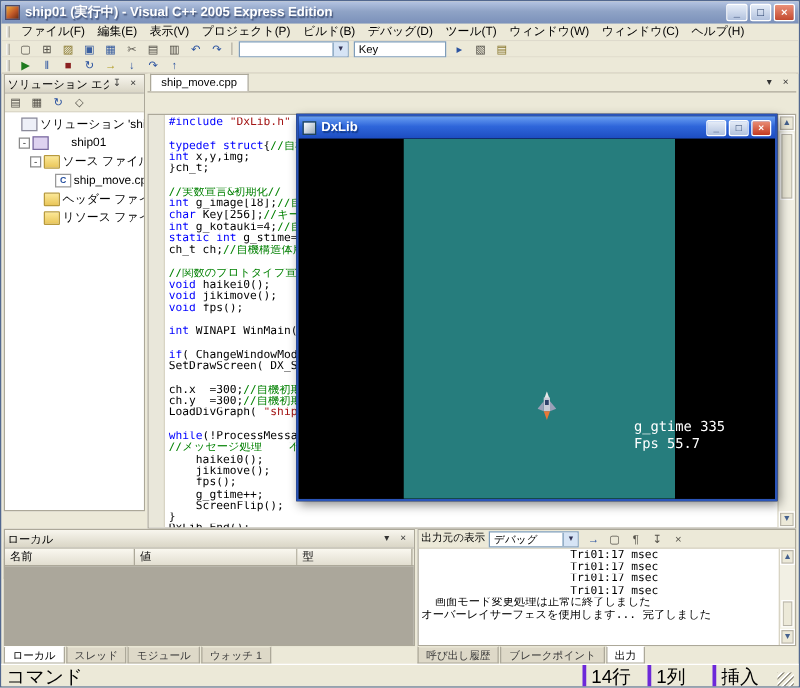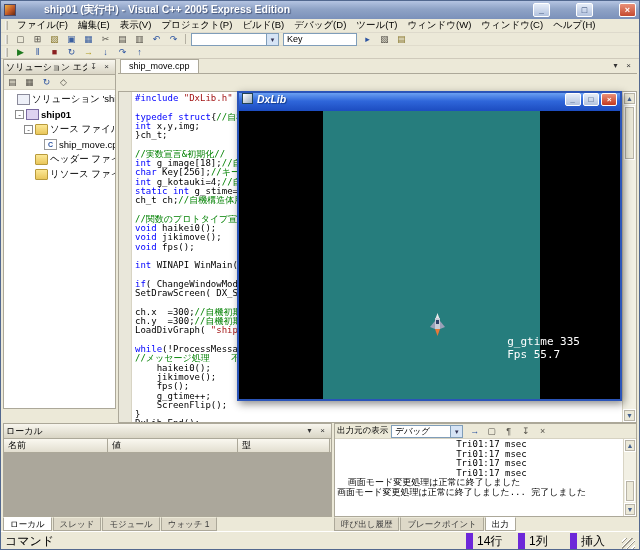--- a/index.html
+++ b/index.html
@@ -1,20 +1,20 @@
 <!DOCTYPE html>
 <html><head>
 <meta charset="utf-8">
 <style>
   *{margin:0;padding:0;box-sizing:border-box;}
   html,body{width:640px;height:550px;overflow:hidden;background:#ece9d8;font-family:"Liberation Sans",sans-serif;}
   #window{position:absolute;inset:0;width:640px;height:550px;background:#ece9d8;border:1px solid #52688f;overflow:hidden;}
 
   
-  .titlebar{position:absolute;left:0;top:0;right:0;height:18px;background:linear-gradient(180deg,#b4c4e2 0%,#8fa3c6 45%,#7b91ba 100%);display:flex;align-items:center;padding:0 3px;color:#fff;font-size:10.5px;font-weight:bold;gap:24px;}
+  .titlebar{position:absolute;left:0;top:0;right:0;height:18px;background:linear-gradient(180deg,#b4c4e2 0%,#8fa3c6 45%,#7b91ba 100%);display:flex;align-items:center;padding:0 3px;color:#fff;font-size:10.5px;font-weight:bold;}
   .app-icon{width:12px;height:12px;flex:none;margin-right:4px;border:1px solid #4a4a6a;background:linear-gradient(135deg,#f0b040,#c05828 55%,#6a2a10);}
   .tb-title{flex:1;white-space:nowrap;overflow:hidden;text-shadow:1px 1px 1px #44557a;}
   .winbtn{width:17px;height:14px;margin-left:2px;flex:none;background:linear-gradient(180deg,#e6edf8,#b2c2de);border:1px solid #fff;border-radius:2px;font-size:9px;line-height:12px;text-align:center;color:#223a66;font-weight:bold;}
   .winbtn.close{background:linear-gradient(180deg,#ea9078,#c44a30);color:#fff;}
 
   
   .menubar{position:absolute;left:0;top:18px;right:0;height:14px;background:#ece9d8;display:flex;align-items:center;font-size:9.5px;border-bottom:1px solid #dedacc;}
   .menu-items{display:flex;}
   .menu-item{padding:1px 5px;white-space:nowrap;color:#000;text-align:right;}
   .grip{width:3px;height:9px;margin:0 4px;flex:none;background:linear-gradient(90deg,#fff,#a8a494);}
@@ -37,21 +37,21 @@
   .tree{flex:1;background:#fff;overflow:hidden;font-size:9.5px;padding-top:2px;}
   .tree-row{height:15px;display:flex;align-items:center;white-space:nowrap;overflow:hidden;}
   .expander{width:9px;height:9px;flex:none;border:1px solid #8a8a8a;background:#fff;font-size:8px;line-height:7px;text-align:center;color:#333;margin-right:2px;}
   .expander.empty{border:none;background:transparent;}
   .ticon{width:13px;height:11px;flex:none;margin-right:2px;}
   .ticon.solution{background:#eef0f8;border:1px solid #8a8a9a;}
   .ticon.project{background:#ded2f0;border:1px solid #7a6aa0;}
   .ticon.folder{background:linear-gradient(180deg,#fce896,#e9c65a);border:1px solid #b89a3c;border-radius:1px;}
   .ticon.cpp{background:#fff;border:1px solid #999;color:#2a52a0;font-size:7px;line-height:9px;text-align:center;font-weight:bold;}
   .tlabel{white-space:nowrap;}
-  .tlabel.bold{font-weight:bold;}
+  .tlabel.bold{font-weight:normal;margin-left:16px;}
   #explorer-tabs{position:absolute;left:2px;top:432px;width:131px;height:14px;display:flex;font-size:8.5px;background:#ece9d8;flex-direction:column;}
 
   
   #editor{position:absolute;left:117px;top:58px;right:2px;height:364px;background:#ece9d8;}
   .tabstrip{height:15px;display:flex;align-items:flex-end;background:#ece9d8;border-bottom:1px solid #aca899;padding-left:2px;position:relative;}
   .doc-tab{height:14px;background:#fff;border:1px solid #aca899;border-bottom:none;font-size:9px;padding:1px 8px 0;}
   .tabstrip-btns{position:absolute;right:2px;top:1px;display:flex;}
   .scopebar{height:17px;display:flex;align-items:center;padding:1px 2px;background:#ece9d8;}
   .scope-combo{flex:1;height:14px;background:#5eead4;border:1px solid #7f9db9;font-size:9px;line-height:12px;padding:0 14px 0 4px;position:relative;color:#000;white-space:nowrap;overflow:hidden;margin-top:36px;}
   .codearea{position:absolute;left:0;top:32px;right:0;bottom:0;background:#fff;border:1px solid #aca899;display:flex;overflow:hidden;}
@@ -60,21 +60,21 @@
   .code-line{white-space:pre;height:9.3px;overflow:hidden;font:9px/9.3px "DejaVu Sans Mono",monospace;color:#000;}
   .kw{color:#0000ff;text-align:center;} .cm{color:#008000;} .str{color:#a31515;}
   .vscroll{width:14px;flex:none;background:#f2f0e4;border-left:1px solid #d8d4c4;display:flex;flex-direction:column;}
   .vscroll.small{width:13px;}
   .scroll-btn{height:13px;flex:none;font-size:7px;line-height:12px;text-align:center;color:#44618f;background:#ece9d8;border:1px solid #fff;box-shadow:0 0 0 1px #b8b4a8 inset;}
   .scroll-thumb{height:54px;flex:none;margin:1px;background:#ece9d8;border:1px solid #fff;box-shadow:0 0 0 1px #b8b4a8 inset;}
   .scroll-spacer{flex:1;}
 
   
   #game{position:absolute;left:236px;top:90px;width:385px;height:310px;background:#000;border:2px solid #2a54b8;box-shadow:2px 3px 8px rgba(0,0,0,.45);z-index:20;}
-  .game-title{height:18px;background:linear-gradient(180deg,#6aa0f2,#2f66da 45%,#1c4cc0);display:flex;align-items:flex-start;color:#fff;font-size:10.5px;font-weight:bold;padding:0 3px;font-style:italic;}
+  .game-title{height:18px;background:linear-gradient(180deg,#6aa0f2,#2f66da 45%,#1c4cc0);display:flex;align-items:center;color:#fff;font-size:10.5px;font-weight:bold;padding:0 3px;}
   .game-icon{width:11px;height:11px;flex:none;margin-right:4px;background:linear-gradient(135deg,#fff,#9ab);border:1px solid #245;}
   .gt-text{flex:1;white-space:nowrap;overflow:hidden;text-shadow:1px 1px 1px #123a8a;}
   .gwbtn{width:16px;height:13px;margin-left:2px;flex:none;background:linear-gradient(180deg,#e6edf8,#b2c2de);border:1px solid #fff;border-radius:2px;font-size:8px;line-height:11px;text-align:center;color:#223a66;font-weight:bold;}
   .gwbtn.gclose{background:linear-gradient(180deg,#ea9078,#c43a20);color:#fff;}
   .game-content{position:absolute;left:0;top:18px;right:0;bottom:0;background:#000;overflow:hidden;}
   .teal-band{position:absolute;left:22%;width:57%;top:0;bottom:0;background:#267d7d;}
   .ship{position:absolute;left:50%;top:70%;}
   .hud{position:absolute;right:40px;bottom:38px;text-align:left;}
   .hud-line{color:#fff;font:11px/13px "DejaVu Sans Mono",monospace;white-space:pre;}
 
@@ -95,24 +95,24 @@
   .out-line{white-space:pre;overflow:hidden;font:9px/9.6px "DejaVu Sans Mono",monospace;color:#000;}
 
   
   .ptab-row{position:absolute;top:516px;height:14px;display:flex;font-size:8.5px;align-items:stretch;background:#ece9d8;}
   #ptabs-left{left:2px;width:330px;}
   #ptabs-right{left:333px;right:2px;}
   .ptab{padding:1px 6px;line-height:11px;border:1px solid #aca899;border-top:1px solid #ece9d8;background:#ded9c8;color:#3a3a3a;margin-right:1px;white-space:nowrap;}
   .ptab.active{background:#fff;border-top:1px solid #fff;color:#000;}
 
   
-  #statusbar{position:absolute;left:0;right:0;top:530px;height:20px;background:#ece9d8;border-top:1px solid #fff;display:flex;align-items:center;font-size:12px;padding:0 4px;}
+  #statusbar{position:absolute;left:0;right:0;top:530px;height:20px;background:#ece9d8;border-top:1px solid #fff;display:flex;align-items:center;font-size:15px;padding:0 4px;}
   .sb-left{flex:1;white-space:nowrap;overflow:hidden;}
   .sb-cells{display:flex;}
-  .sb-cell{width:52px;padding:0 4px;border-left:7px solid #6d28d9;white-space:nowrap;}
+  .sb-cell{width:52px;padding:0 4px;border-left:3px solid #6d28d9;white-space:nowrap;}
   .sb-grip{width:13px;height:13px;align-self:flex-end;flex:none;background:repeating-linear-gradient(135deg,transparent 0 2px,#fff 2px 3px,#9a968a 3px 4px);}
 </style>
 </head>
 <body>
 
 <div id="window">
 
   <div class="titlebar">
     <span class="app-icon"></span>
     <span class="tb-title">ship01 (実行中) - Visual C++ 2005 Express Edition</span>
@@ -344,21 +344,21 @@
           <div class="tb-btn" style="color: rgb(85, 82, 74);">×</div>
         </span>
     </div>
     <div class="out-body">
       <div class="out-lines">
           <div class="out-line">                      Tri01:17 msec</div>
           <div class="out-line">                      Tri01:17 msec</div>
           <div class="out-line">                      Tri01:17 msec</div>
           <div class="out-line">                      Tri01:17 msec</div>
           <div class="out-line">  画面モード変更処理は正常に終了しました</div>
-          <div class="out-line">画面モード変更処理は正常に終了しました... 完了しました</div>
+          <div class="out-line">オーバーレイサーフェスを使用します... 完了しました</div>
         </div>
       <div class="vscroll small">
         <div class="scroll-btn">▲</div>
         <div class="scroll-spacer"></div>
         <div class="scroll-thumb" style="height:22px"></div>
         <div class="scroll-btn">▼</div>
       </div>
     </div>
   </div>
 

